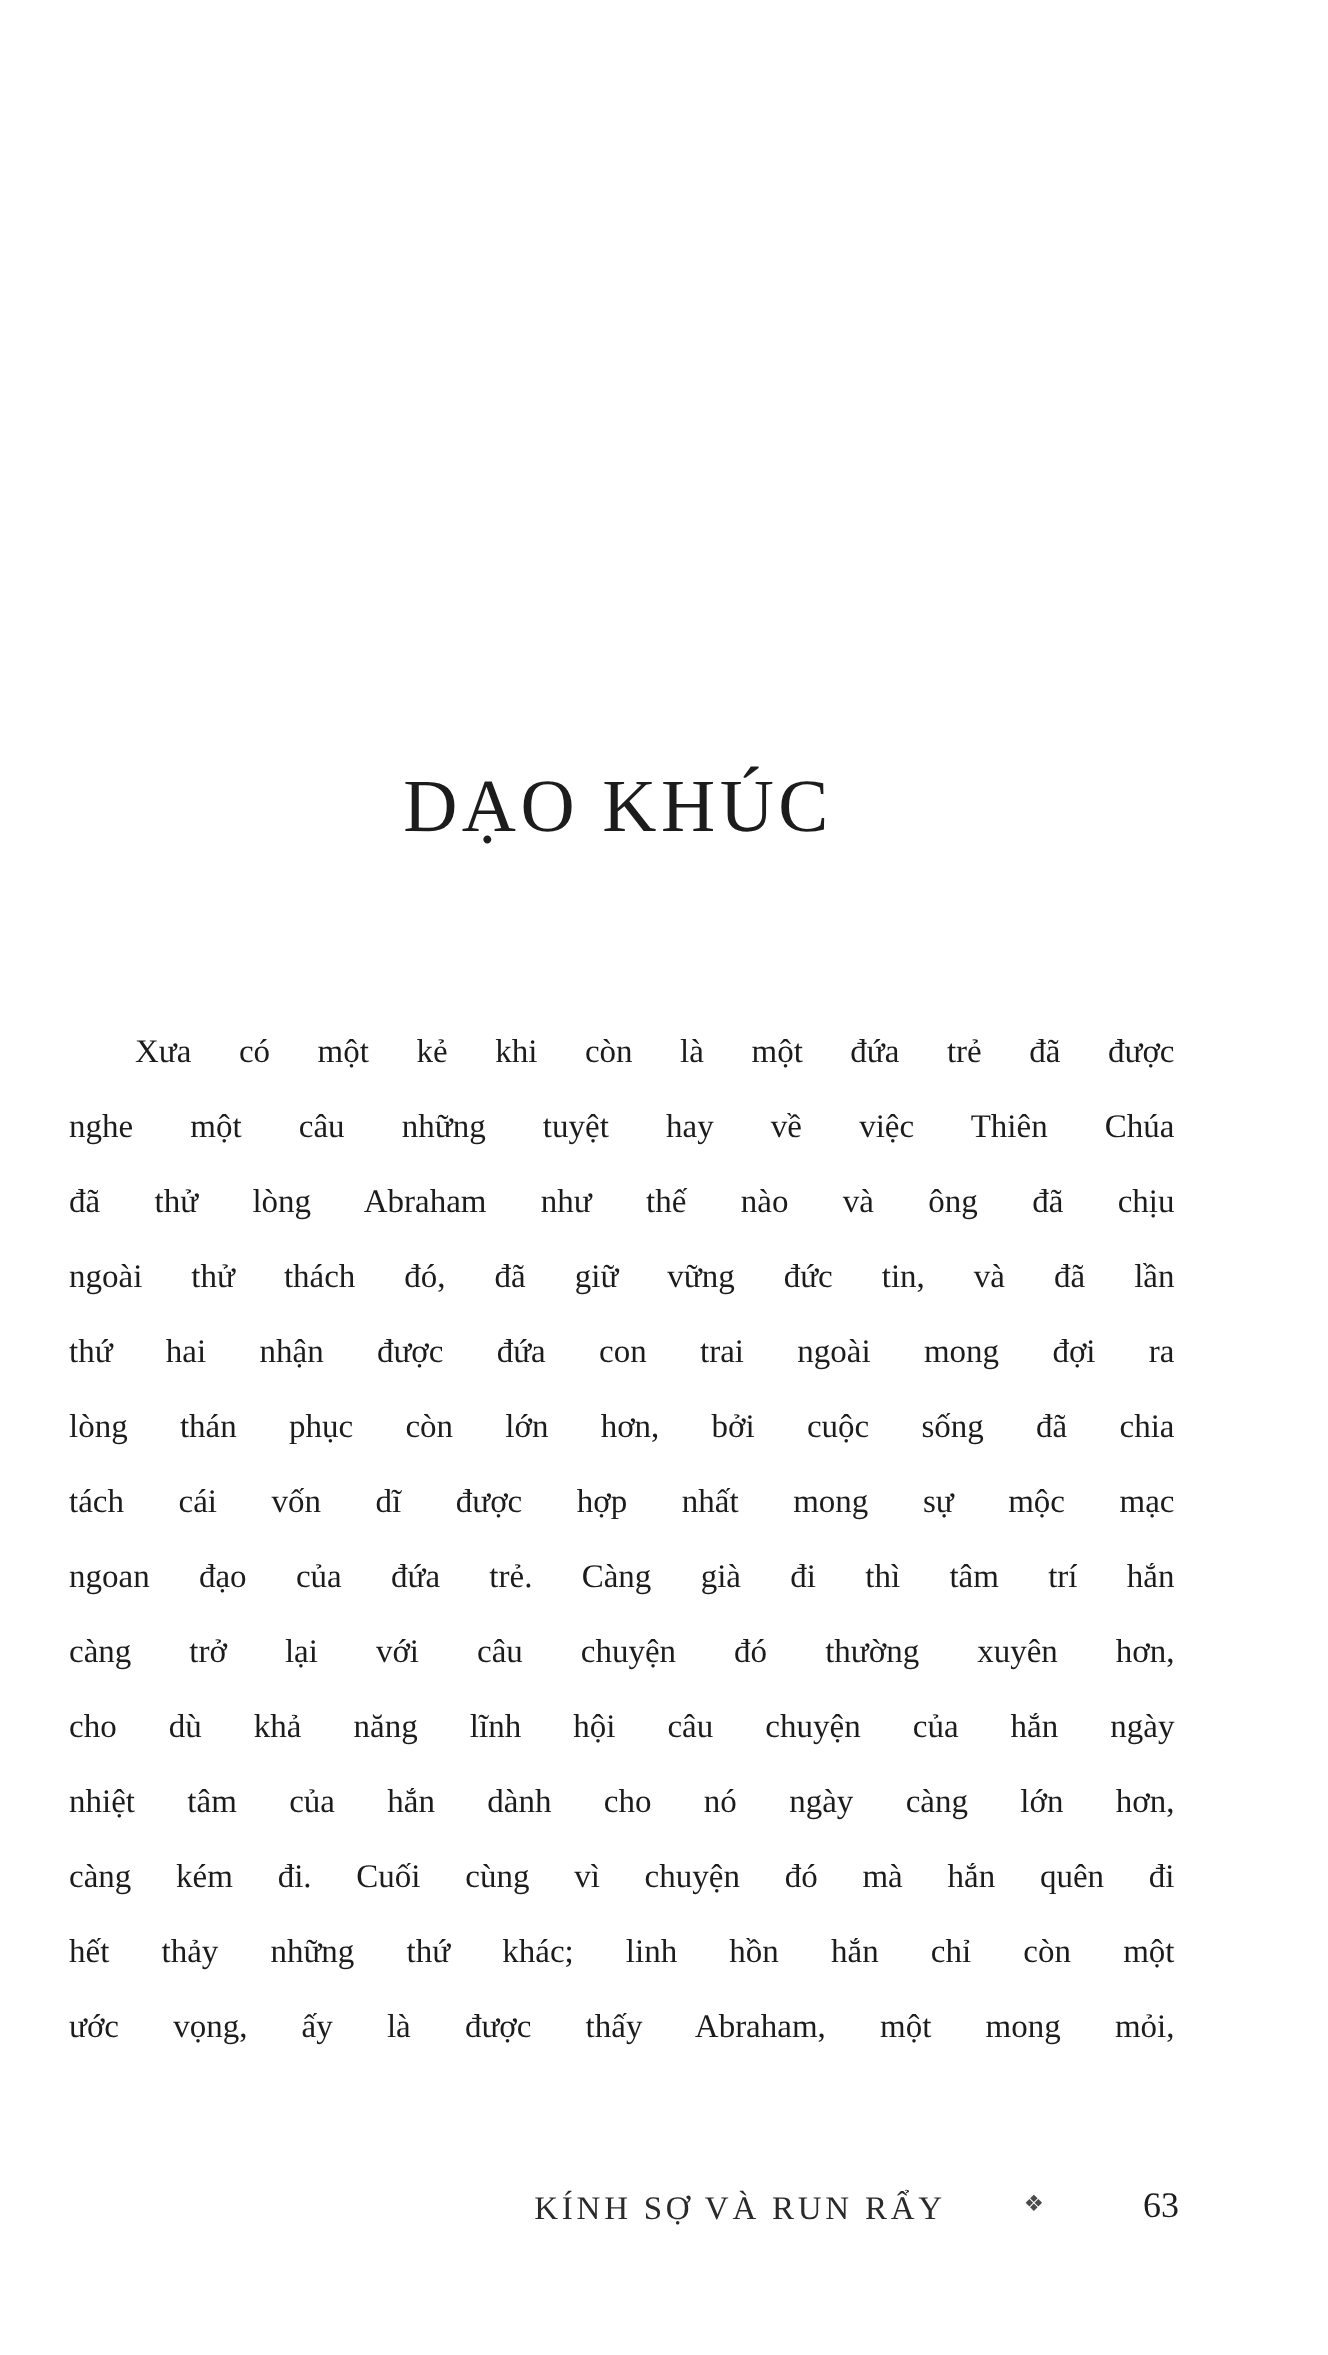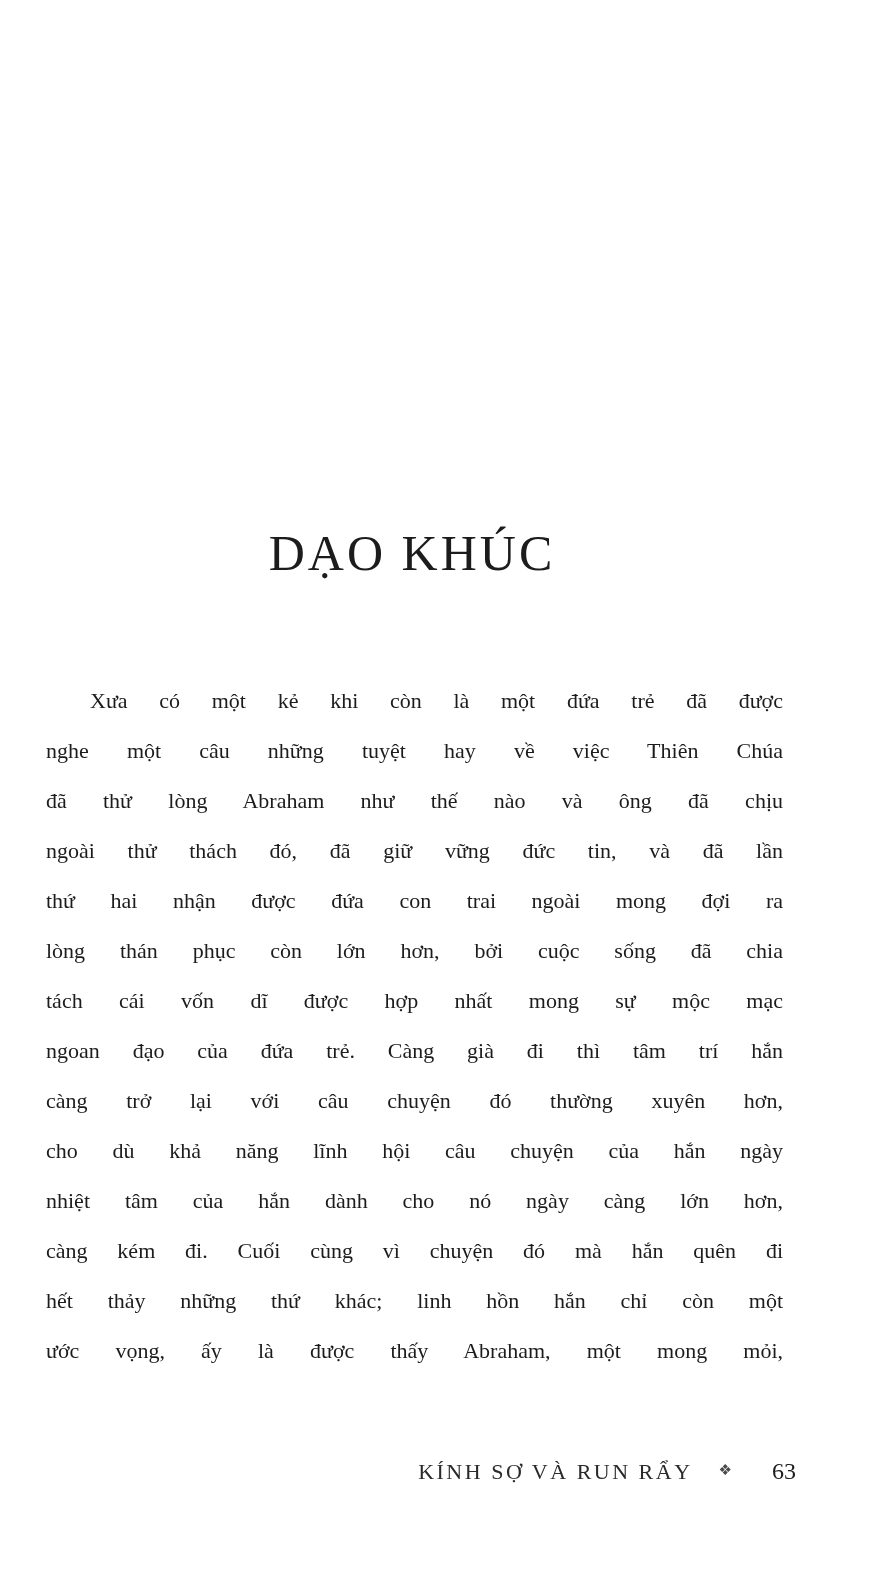--- a/index.html
+++ b/index.html
@@ -24,21 +24,20 @@
   .chapter-title {
     position: absolute;
     top: 508px;
     left: 0;
     width: 824px;
     text-align: center;
     font-size: 50px;
     font-weight: 400;
     letter-spacing: 3px;
     color: var(--ink);
-    margin-top: 16px;
   }
   .body-text {
     position: absolute;
     top: 676px;
     left: 46px;
     width: 737px;
   }
   .body-line {
     display: block;
     height: 50px;
@@ -49,25 +48,26 @@
     word-spacing: 1px;
     white-space: nowrap;
     color: var(--ink);
   }
   .body-line.indent {
     padding-left: 44px;
   }
   .footer {
     position: absolute;
     top: 1458px;
-    left: 46px;
+    left: 36px;
     width: 750px;
     display: flex;
     justify-content: flex-end;
     align-items: center;
+    gap: 26px;
   }
   .running-title {
     font-size: 22px;
     letter-spacing: 2.5px;
     color: #2a2a2a;
   }
   .footer-ornament {
     font-size: 15px;
     color: #4a4a4a;
     margin-left: 26px;

